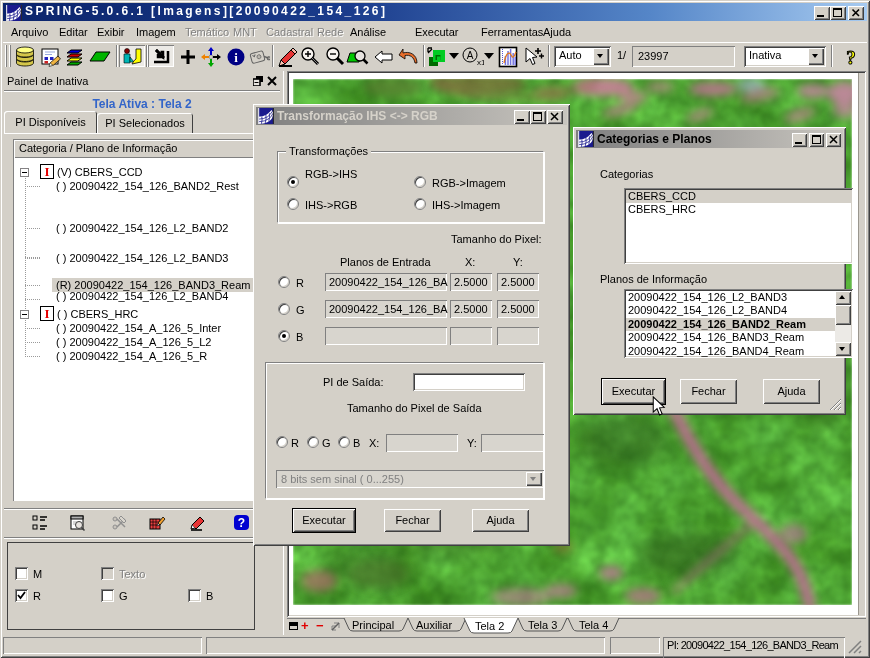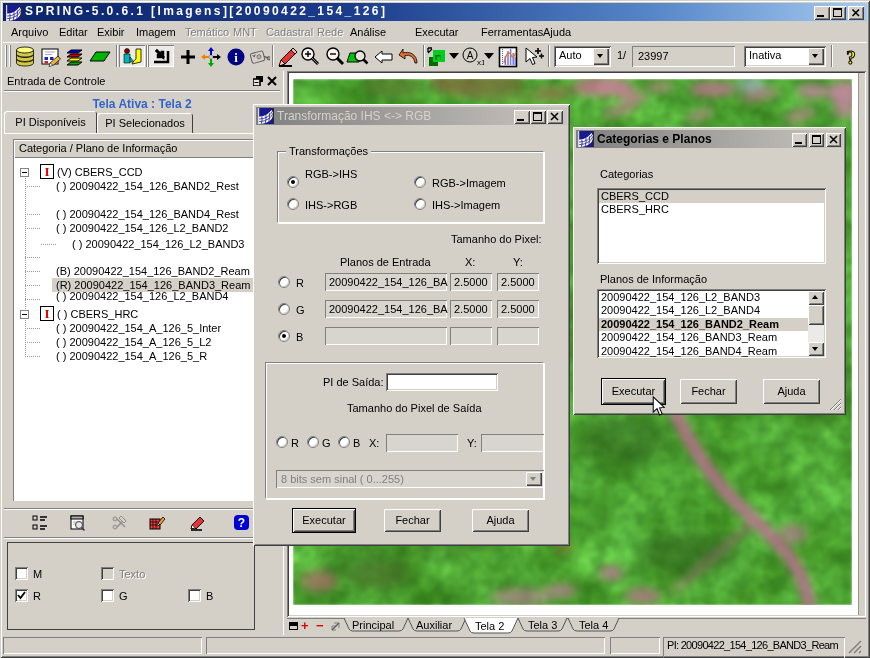--- a/index.html
+++ b/index.html
@@ -1,19 +1,19 @@
 <!DOCTYPE html>
 <html><head><meta charset="utf-8"><style>
 * { margin:0; padding:0; box-sizing:border-box; }
 html,body { width:870px; height:658px; overflow:hidden; }
 body { font-family:"Liberation Sans", sans-serif; font-size:11px; color:#000; background:#d4d0c8; position:relative; }
 .abs { position:absolute; }
 .raisedthin { box-shadow: inset 1px 1px 0 #fff, inset -1px -1px 0 #808080; }
 .sunkenthin { box-shadow: inset 1px 1px 0 #808080, inset -1px -1px 0 #fff; }
-.field { background:#fff; box-shadow: inset 1px 1px 0 #808080, inset -1px -1px 0 #fff, inset 2px 2px 0 #404040, inset -2px -2px 0 #d4d0c8; }
+.field { background:#fff; box-shadow: inset 1px 1px 0 #808080, inset -1px -1px 0 #fff, inset 2px 2px 0 #404040, inset -2px -2px 0 #d4d0c8; margin-left: 27px; }
 .winborder { box-shadow: inset 1px 1px 0 #d4d0c8, inset -1px -1px 0 #404040, inset 2px 2px 0 #fff, inset -2px -2px 0 #808080; }
 .capbtn { background:#d4d0c8; box-shadow: inset 1px 1px 0 #fff, inset -1px -1px 0 #404040, inset 2px 2px 0 #d4d0c8, inset -2px -2px 0 #808080; }
 .dis { color:#808080; text-shadow:1px 1px 0 #fff; }
 .tsep { position:absolute; top:3px; width:2px; height:22px; box-shadow:inset 1px 0 0 #808080, inset -1px 0 0 #fff; }
 .tbtn { position:absolute; top:3px; width:24px; height:24px; }
 .combo { position:absolute; background:#fff; box-shadow: inset 1px 1px 0 #808080, inset -1px -1px 0 #fff, inset 2px 2px 0 #404040, inset -2px -2px 0 #d4d0c8; }
 .cbtn { position:absolute; right:2px; top:2px; bottom:2px; width:16px; background:#d4d0c8; box-shadow:inset 1px 1px 0 #fff, inset -1px -1px 0 #404040, inset -2px -2px 0 #808080; }
 .arr { position:absolute; width:0; height:0; border:3.5px solid transparent; border-top:4px solid #000; border-bottom:none; }
 .arr.big { border-width:5px; border-top-width:6px; border-bottom:none; }
 .trow { position:absolute; left:0; width:252px; height:14px; white-space:nowrap; }
@@ -257,21 +257,21 @@
       </span>
     </div>
 <div class="tsep" style="left:828px;"></div>
 
 <svg class="tbtn" style="left:836px;" width="24" height="24" viewBox="0 0 24 24">
       <text x="12" y="19" font-size="19" font-weight="bold" text-anchor="middle" fill="#ffff00" stroke="#000" stroke-width="1" font-family="Liberation Serif">?</text>
     </svg>
 </div>
 
 <div class="abs" style="left:3px;top:71px;width:280px;height:564px;background:#d4d0c8;"></div>
-<div class="abs" style="left:4px;top:73px;width:277px;height:17px;font-size:11px;padding-left:3px;line-height:17px;">Entrada de Controle</div>
+<div class="abs" style="left:4px;top:73px;width:277px;height:17px;font-size:11px;padding-left:3px;line-height:17px;">Painel de Inativa</div>
 <div class="abs" style="left:4px;top:90px;width:276px;height:2px;box-shadow:inset 0 1px 0 #808080, inset 0 -1px 0 #fff;"></div>
 
 <svg class="abs" style="left:253px;top:76px;" width="10" height="10" viewBox="0 0 10 10">
     <rect x="3" y="0" width="7" height="6" fill="#000"></rect>
     <rect x="0" y="3" width="7" height="7" fill="#e8e4de" stroke="#000" stroke-width="1.6"></rect>
     <rect x="1.5" y="6" width="4" height="1" fill="#000"></rect>
   </svg>
 <svg class="abs" style="left:267px;top:76px;" width="10" height="10" viewBox="0 0 10 10">
     <path d="M1 1 L9 9 M9 1 L1 9" stroke="#000" stroke-width="2"></path>
   </svg>
@@ -287,39 +287,31 @@
 <div class="abs" style="left:11px;top:18px;width:1px;height:180px;background-image:linear-gradient(#9a9a9a 1px, transparent 1px);background-size:1px 2px;"></div>
 <div class="trow" style="top:6.5px;">
       <span class="abs ebox" style="left:6px;top:3px;"></span>
       <span class="iicon" style="left:26px;top:-1px;">I</span>
       <span class="abs" style="left:43px;top:1px;">(V) CBERS_CCD</span>
     </div>
 <div class="trow" style="top:20.7px;">
       <span class="hdot"></span>
       <span class="abs" style="left:42px;top:1px;">( ) 20090422_154_126_BAND2_Rest</span>
     </div>
-<div class="trow" style="top:49.1px;">
-      <span class="hdot"></span>
-      <span class="abs" style="left:42px;top:1px;">( ) 20090422_154_126_BAND4_Rest</span>
-    </div>
 <div class="trow" style="top:63.3px;">
       <span class="hdot"></span>
       <span class="abs" style="left:42px;top:1px;">( ) 20090422_154_126_L2_BAND2</span>
     </div>
-<div class="trow" style="top:79px;margin-left:16px;">
+<div class="trow" style="top:93px;">
       <span class="hdot"></span>
       <span class="abs" style="left:42px;top:1px;">( ) 20090422_154_126_L2_BAND3</span>
     </div>
 <div class="trow" style="top:91.7px;">
       <span class="hdot"></span>
       <span class="abs" style="left:42px;top:1px;margin-top:39px;">( ) 20090422_154_126_L2_BAND4</span>
-    </div>
-<div class="trow" style="top:105.9px;">
-      <span class="hdot"></span>
-      <span class="abs" style="left:42px;top:1px;">(B) 20090422_154_126_BAND2_Ream</span>
     </div>
 <div class="trow" style="top:120.1px;">
       <span class="hdot"></span>
       <span class="abs" style="left:38px;top:0px;right:2px;height:14px;background:#d4d0c8;"></span>
       <span class="abs" style="left:42px;top:1px;">(R) 20090422_154_126_BAND3_Ream</span>
     </div>
 <div class="trow" style="top:134.3px;">
       <span class="hdot"></span>
     </div>
 <div class="trow" style="top:148.5px;">
@@ -504,21 +496,21 @@
 <div class="abs sunkenthin" style="left:663px;top:637px;width:182px;height:34px;padding:2px 0 0 4px;white-space:nowrap;overflow:hidden;letter-spacing:-0.7px;">PI: 20090422_154_126_BAND3_Ream</div>
 <svg class="abs" style="left:848px;top:640px;" width="14" height="14">
     <path d="M13 1 L1 13 M13 6 L6 13 M13 11 L11 13" stroke="#808080" stroke-width="1.5"></path>
   </svg>
 
 <div class="abs" id="dlg1" style="left:253px;top:104px;width:317px;height:442px;background:#d4d0c8;box-shadow:inset 1px 1px 0 #fff, inset -1px -1px 0 #404040, inset 2px 2px 0 #d4d0c8, inset -2px -2px 0 #808080;">
 <div class="abs" style="left:3px;top:3px;width:311px;height:18px;background:linear-gradient(90deg,#7f7f7f,#c8c5bf);"></div>
 <svg class="abs spicon" style="left:5px;top:4px;" width="16" height="16">
       <use href="#spring"></use>
     </svg>
-<div class="abs" style="left:24px;top:5px;color:#d6d2ca;font-weight:normal;font-size:12px;">Transformação IHS &lt;-&gt; RGB</div>
+<div class="abs" style="left:24px;top:5px;color:#d6d2ca;font-weight:bold;font-size:12px;">Transformação IHS &lt;-&gt; RGB</div>
 <div class="abs capbtn" style="left:261px;top:6px;width:16px;height:14px;">
       <div class="abs" style="left:3px;top:9px;width:7px;height:2px;background:#000;"></div>
     </div>
 <div class="abs capbtn" style="left:277px;top:6px;width:16px;height:14px;">
       <div class="abs" style="left:3px;top:2px;width:9px;height:9px;border:1px solid #000;border-top-width:2px;"></div>
     </div>
 <div class="abs capbtn" style="left:294px;top:6px;width:16px;height:14px;"><svg width="16" height="14">
         <path d="M4 3 L11 10 M11 3 L4 10" stroke="#000" stroke-width="1.5"></path>
       </svg></div>
 

